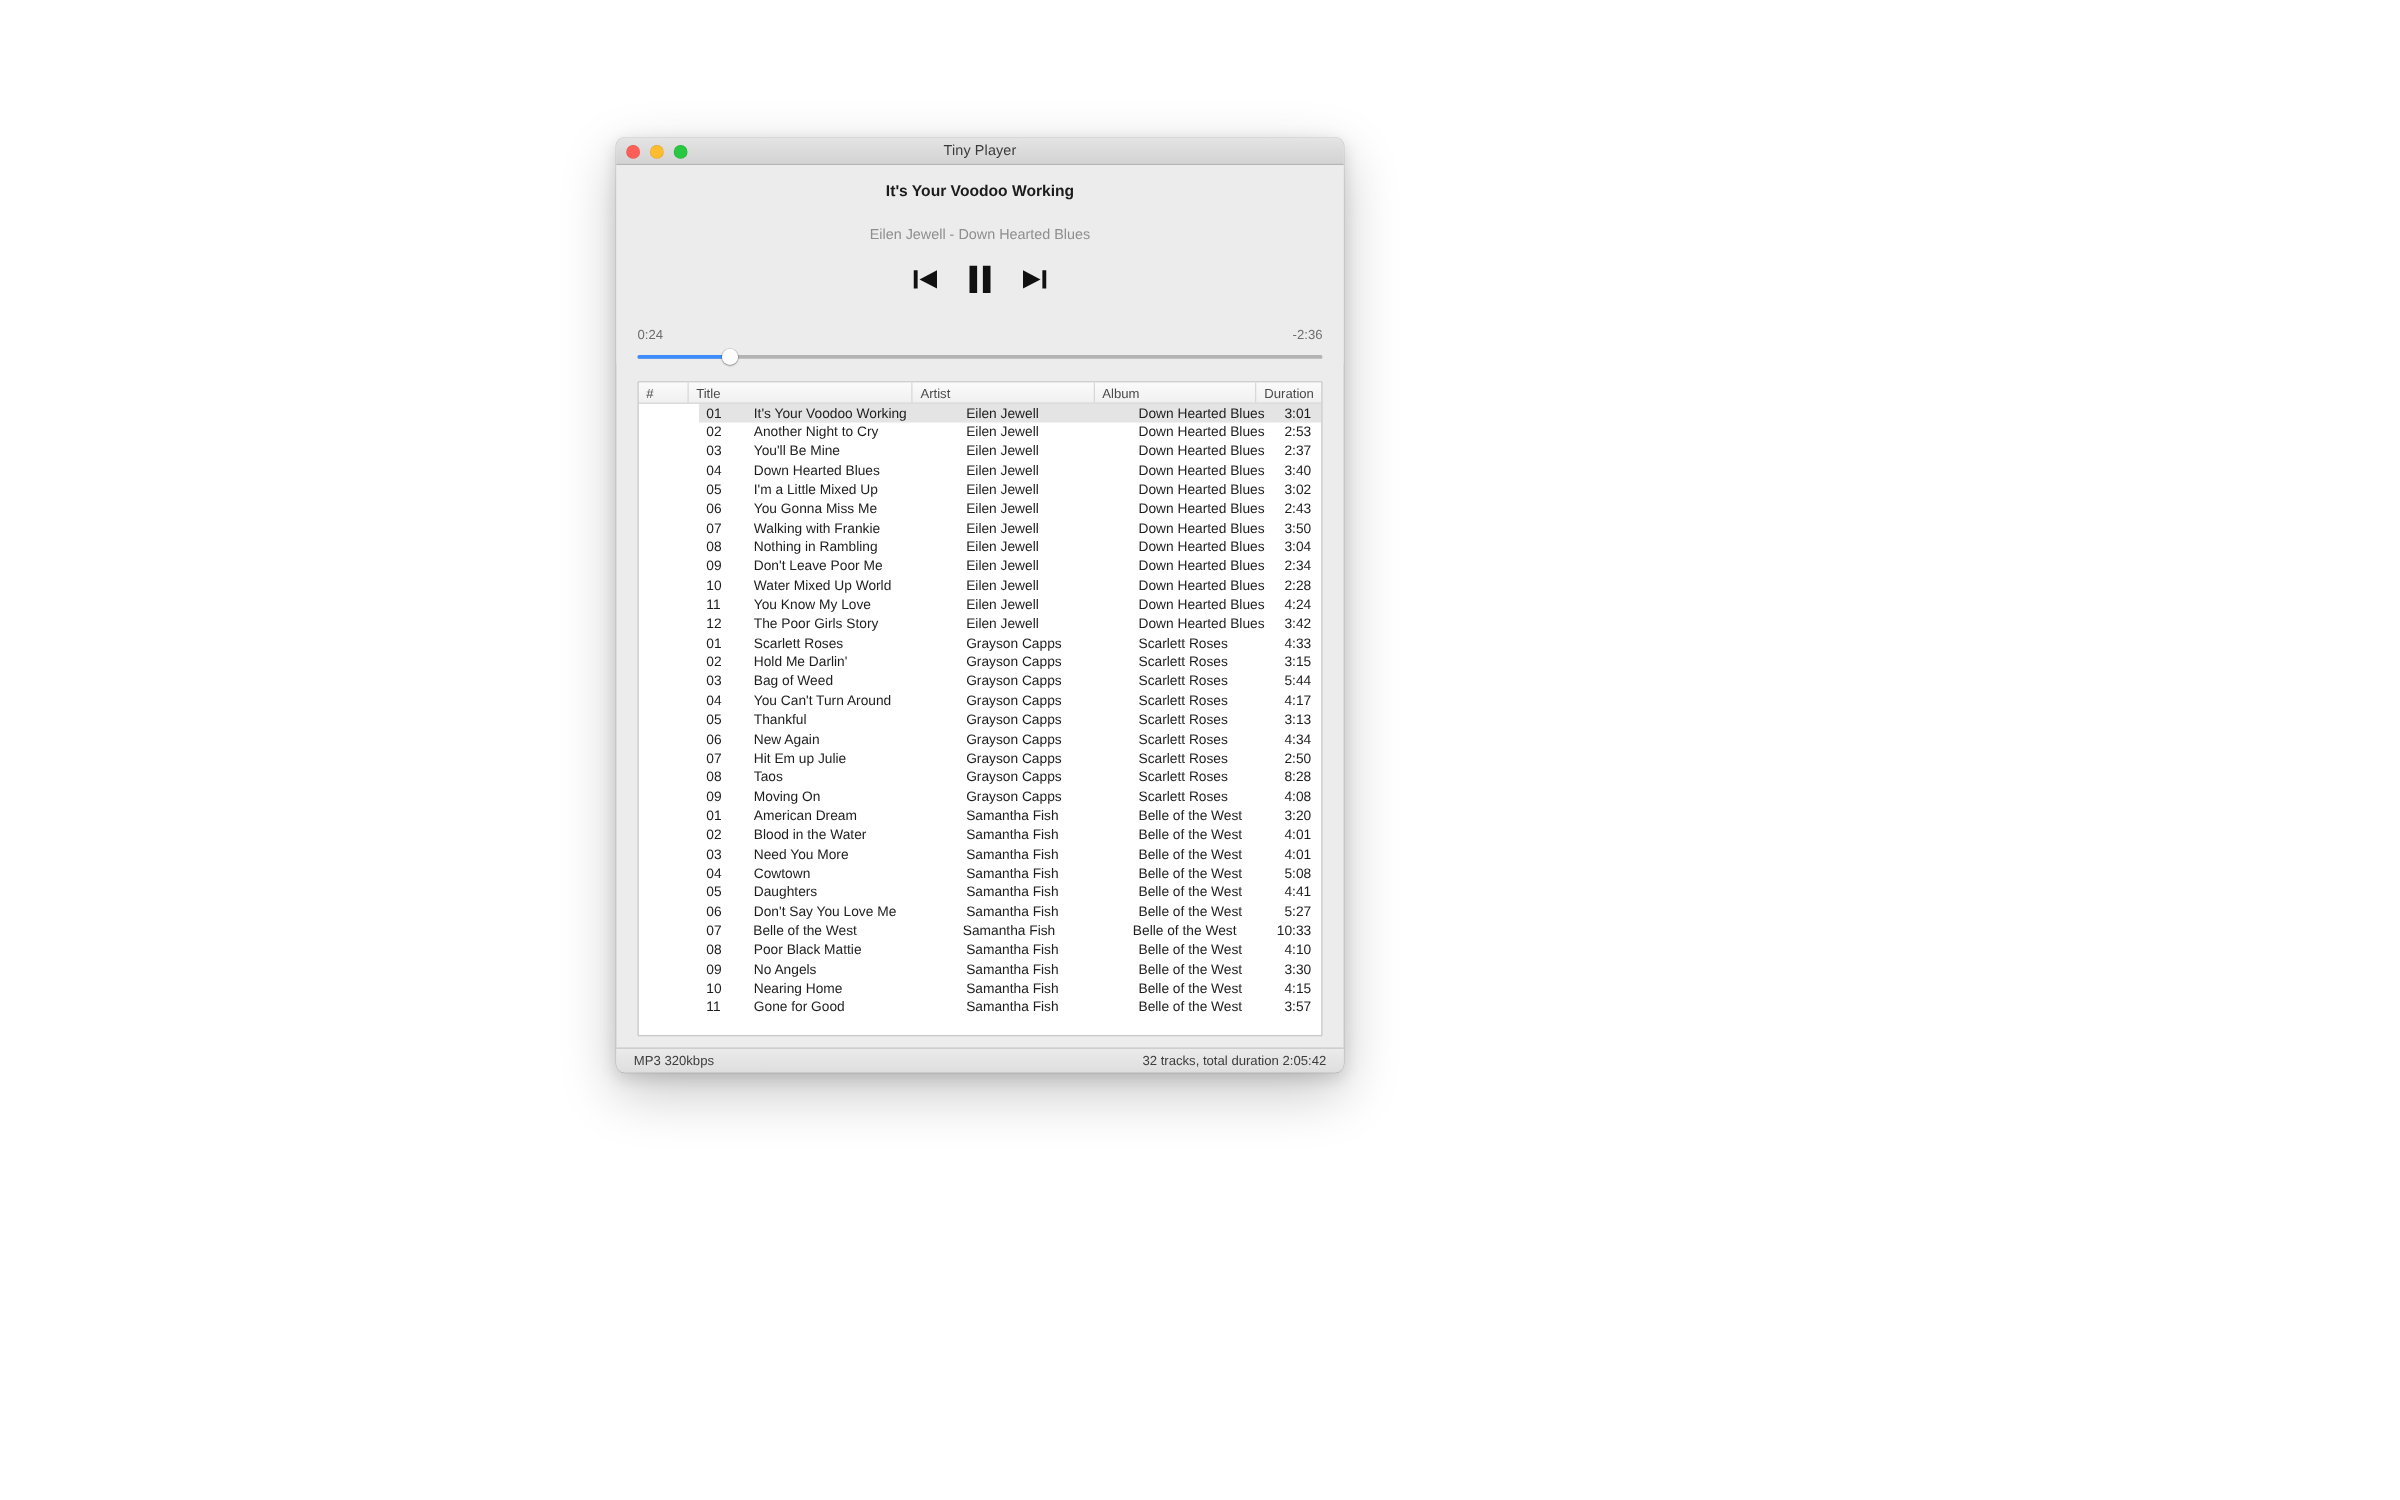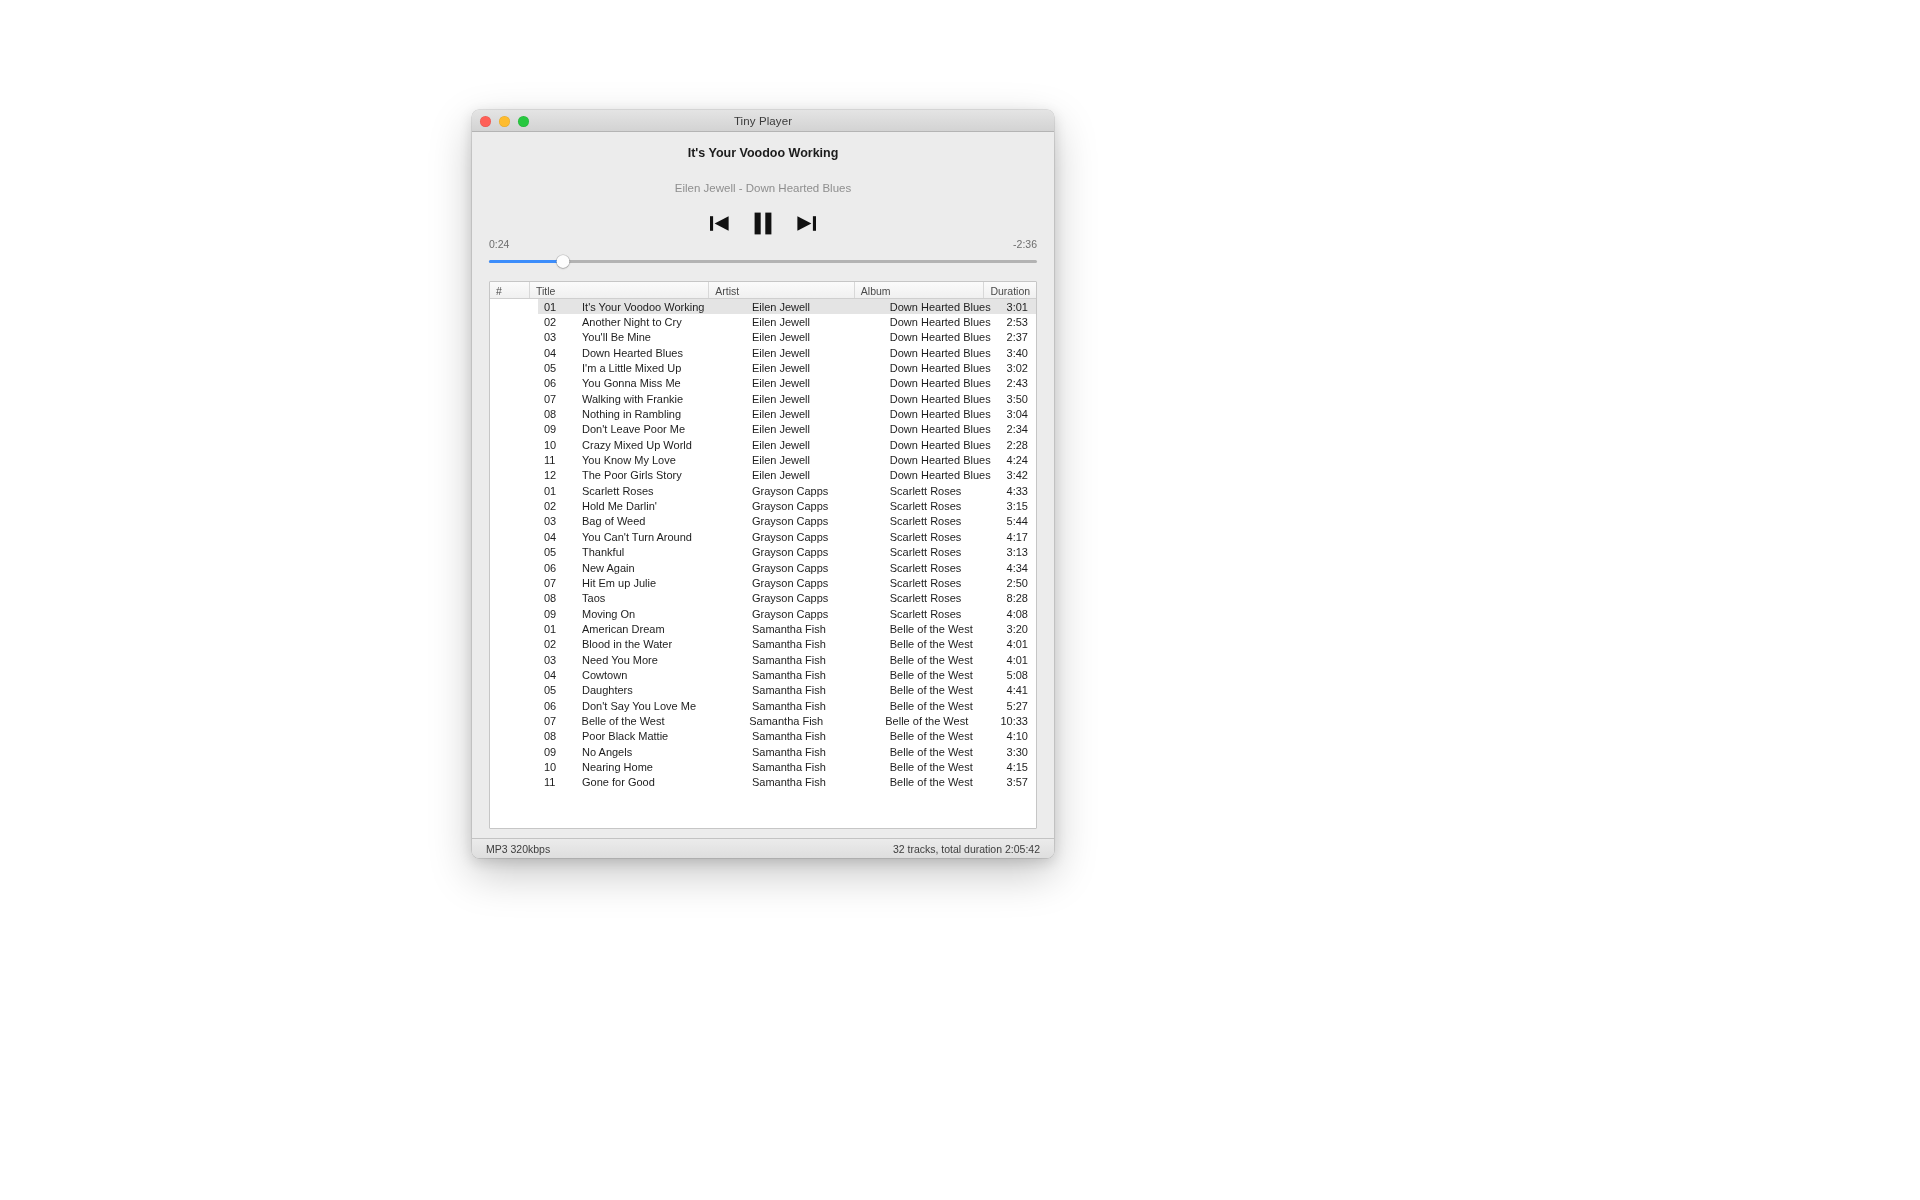--- a/index.html
+++ b/index.html
@@ -13,21 +13,21 @@
 
   body {
     background: #ffffff;
     font-family: "Liberation Sans", "DejaVu Sans", sans-serif;
     -webkit-font-smoothing: antialiased;
   }
 
   
   #app-window {
     position: absolute;
-    left: 472px;
+    left: 493px;
     top: 110px;
     width: 582px;
     height: 748px;
     background: #ececec;
     border-radius: 7px;
     box-shadow: 0 16px 44px rgba(0,0,0,0.22),
                 0 4px 14px rgba(0,0,0,0.14),
                 0 0 0 0.5px rgba(0,0,0,0.18);
     overflow: hidden;
     display: flex;
@@ -108,21 +108,21 @@
     cursor: pointer;
     display: flex;
     align-items: center;
     justify-content: center;
     line-height: 0;
   }
   .transport-btn svg { display: block; }
 
   
   #progress-section {
-    margin-top: 0;
+    margin-top: 24px;
     padding: 0 17px;
   }
   #time-row {
     display: flex;
     justify-content: space-between;
     align-items: center;
     font-size: 10.5px;
     color: #6d6d6d;
     padding-bottom: 5px;
   }
@@ -351,21 +351,21 @@
         </div>
         <div class="track-row">
           <div class="col-num">09</div>
           <div class="col-title">Don't Leave Poor Me</div>
           <div class="col-artist">Eilen Jewell</div>
           <div class="col-album">Down Hearted Blues</div>
           <div class="col-duration">2:34</div>
         </div>
         <div class="track-row">
           <div class="col-num">10</div>
-          <div class="col-title">Crazy Mixed Up World</div>
+          <div class="col-title">Water Mixed Up World</div>
           <div class="col-artist">Eilen Jewell</div>
           <div class="col-album">Down Hearted Blues</div>
           <div class="col-duration">2:28</div>
         </div>
         <div class="track-row">
           <div class="col-num">11</div>
           <div class="col-title">You Know My Love</div>
           <div class="col-artist">Eilen Jewell</div>
           <div class="col-album">Down Hearted Blues</div>
           <div class="col-duration">4:24</div>

